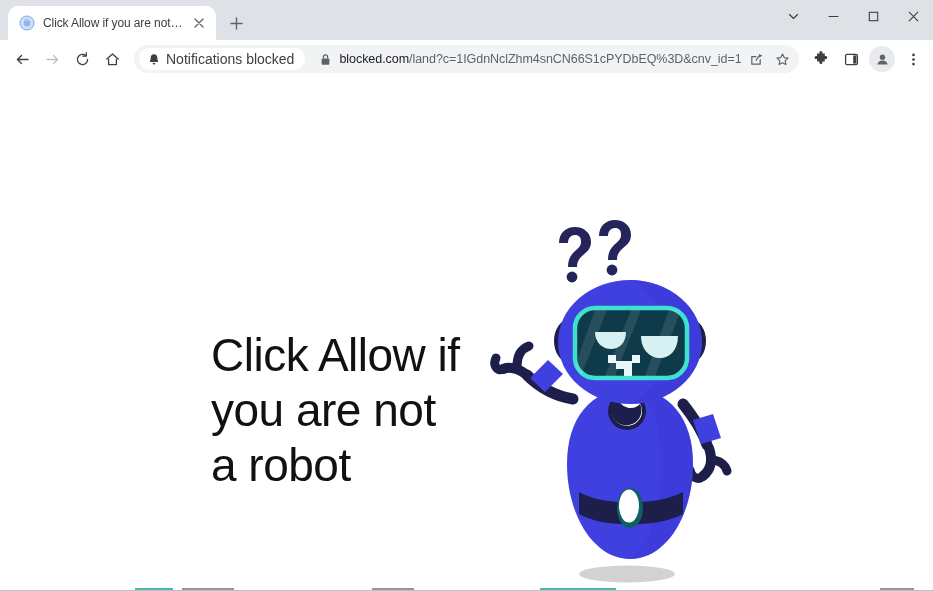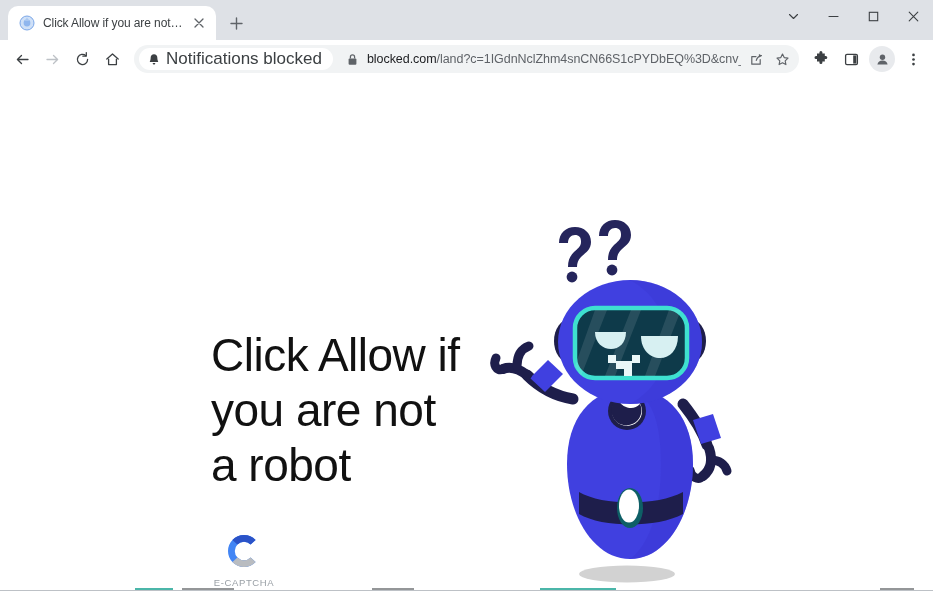--- a/index.html
+++ b/index.html
@@ -98,21 +98,21 @@
   .notif-chip {
     height: 22px;
     background: #ffffff;
     border-radius: 11px;
     display: flex; align-items: center;
     gap: 6px;
     padding: 0 11px 0 9px;
     flex: 0 0 auto;
   }
   .notif-chip-label {
-    font-size: 17px;
+    font-size: 14px;
     color: #3c4043;
     white-space: nowrap;
   }
   .lock {
     width: 24px; height: 24px;
     display: flex; align-items: center; justify-content: center;
     flex: 0 0 24px;
     margin-left: 6px;
   }
   .url {
@@ -357,28 +357,20 @@
         <circle cx="7.5" cy="12.1" r="1.35" fill="#3c4043"></circle>
       </svg>
     </div>
   </div>
 
   <div class="viewport">
     <div class="page">
 
       <div class="headline">Click Allow if you are not a robot</div>
 
-      <div class="captcha-logo">
-        <svg class="captcha-mark" viewBox="0 0 40 40">
-          <path d="M20 4 A16 16 0 0 0 4 20 A16 16 0 0 0 20 36 A16 16 0 0 0 31.6 31 L26.6 26.4 A9.2 9.2 0 0 1 20 29.2 A9.2 9.2 0 0 1 10.8 20 A9.2 9.2 0 0 1 20 10.8 A9.2 9.2 0 0 1 26.6 13.6 L31.6 9 A16 16 0 0 0 20 4 Z" fill="#4285f4"></path>
-          <path d="M20 4 A16 16 0 0 1 31.6 9 L26.6 13.6 A9.2 9.2 0 0 0 20 10.8 A9.2 9.2 0 0 0 13.4 13.6 L8.4 9 A16 16 0 0 1 20 4 Z" fill="#2b53c8"></path>
-          <path d="M8.4 31 A16 16 0 0 0 31.6 31 L26.6 26.4 A9.2 9.2 0 0 1 13.4 26.4 Z" fill="#b9bcc0"></path>
-        </svg>
-        <div class="captcha-label">E-CAPTCHA</div>
-      </div>
 
       <div class="robot">
         <svg viewBox="0 0 300 380">
 
           <ellipse cx="172" cy="360" rx="48" ry="8.5" fill="#d2d2d2"></ellipse>
 
           <g fill="#25255c">
             <path d="M104 29 C104 19 111 13 120 13 C129 13 136 19 136 28 C136 36 130 39 126 43 C123 46 122 49 122 53 L113 53 C113 46 115 42 119 38 C122 35 126 33 126 28 C126 23 124 21 120 21 C116 21 113 24 113 29 Z"></path>
             <circle cx="117" cy="63" r="5.4"></circle>
             <path d="M144 22 C144 12 151 6 160 6 C169 6 176 12 176 21 C176 29 170 32 166 36 C163 39 162 42 162 46 L153 46 C153 39 155 35 159 31 C162 28 166 26 166 21 C166 16 164 14 160 14 C156 14 153 17 153 22 Z"></path>

